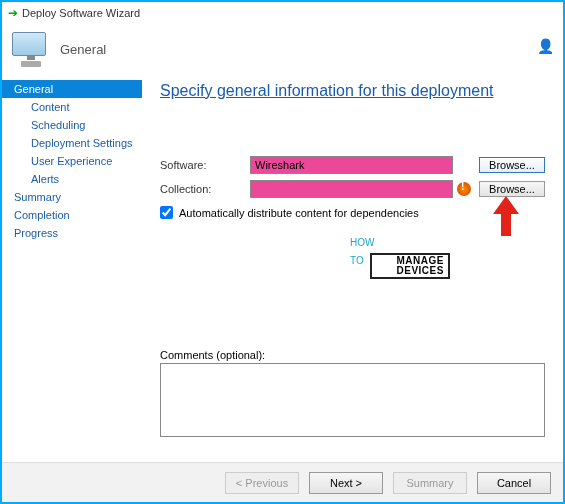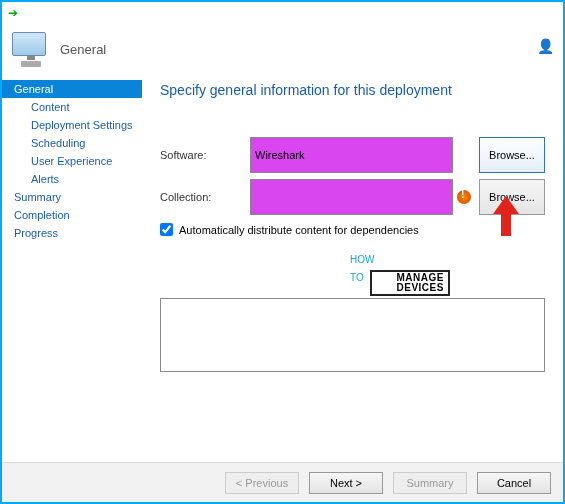--- a/index.html
+++ b/index.html
@@ -12,66 +12,67 @@
   .header .monitor .base { width: 20px; height: 6px; background: #aaa; margin: 1px auto 0; border-radius: 1px; }
   .header .monitor .stand { width: 8px; height: 4px; background:#888; margin:0 auto; }
   .header .section-title { font-size: 13px; color: #555; }
   .header .user-icon { position: absolute; right: 8px; top: 14px; font-size: 14px; color: #555; }
   .content-area { display: flex; height: calc(100% - 22px - 50px - 40px); }
   .sidebar { width: 140px; padding: 6px 0 0 0; }
   .sidebar .item { font-size: 11px; color: #1a5cab; padding: 3px 10px 3px 12px; cursor: pointer; white-space: nowrap; }
   .sidebar .item.selected { background: #0a84d8; color: #fff; }
   .sidebar .item.child { padding-left: 29px; }
   .main { flex: 1; padding: 8px 18px 0 18px; position: relative; }
-  .page-title { color: #1a5cab; font-size: 14px; margin-bottom: 39px; }
+  .page-title { color: #1a5cab; font-size: 16px; margin-bottom: 56px; text-decoration: underline; }
   .form-row { display: flex; align-items: center; margin-bottom: 6px; }
   .form-row .label { width: 90px; font-size: 11px; color: #333; }
-  .form-row input[type="text"] { flex: 1; height: 36px; font-size: 11px; padding: 0 4px; border: 1px solid #888; background:#d946ef; }
+  .form-row input[type="text"] { flex: 1; height: 18px; font-size: 11px; padding: 0 4px; border: 1px solid #888; background:#ec4899; }
   .form-row .warn { width: 14px; height: 14px; margin: 0 4px; border-radius: 50%; background: radial-gradient(circle,#ff8800,#cc4400); position: relative; }
   .form-row .warn::after { content:"!"; color:#fff; font-size:10px; font-weight:bold; position:absolute; left:4px; top:-1px; }
   .form-row .spacer14 { width:14px; margin:0 4px; }
-  .btn { width: 66px; height: 36px; font-size: 11px; background: linear-gradient(#f6f6f6,#e4e4e4); border: 1px solid #999; cursor: pointer; margin-left: 4px; }
+  .btn { width: 66px; height: 16px; font-size: 11px; background: linear-gradient(#f6f6f6,#e4e4e4); border: 1px solid #999; cursor: pointer; margin-left: 4px; }
   .btn.hi { border: 1px solid #2e77bb; background: linear-gradient(#fdfefe,#e4eef8); }
   .btn:disabled { color:#999; background:#eee; border-color:#ccc; cursor:default; }
   .check-row { display:flex; align-items:center; font-size: 11px; margin: 8px 0 3px 0; }
   .check-row input { margin-right: 6px; }
   .check-row.disabled { color:#aaa; }
   .watermark { display:inline-block; margin: 10px 0 0 190px; }
   .watermark .box { display:inline-flex; align-items:center; border:2px solid #222; padding:1px 4px; font-weight:bold; font-size:11px; letter-spacing:0.5px; }
   .watermark .how { font-size:10px; color:#1aa8c7; line-height:8px; margin-right:3px; text-align:center; }
   .watermark .md { font-size:10px; line-height:10px;padding-left:21px; }
   .comments-label { font-size: 11px; margin-top: 70px; }
   textarea { width: 100%; height: 74px; resize: none; border: 1px solid #888; font-size:11px; padding:2px; margin-top:2px; }
   .red-arrow { position:absolute; right: 42px; top: 122px; pointer-events:none; }
   .footer { position:absolute; bottom:0; left:0; right:0; height:40px; background:#f2f2f2; border-top:1px solid #ddd; display:flex; justify-content:flex-end; align-items:center; padding: 0 12px; gap:6px; }
   .footer .btn { width: 74px; height:22px; }
 </style>
 </head>
 <body>
 
 <div class="titlebar">
   <span class="arrow">➔</span>
+  <span>Deploy Software Wizard</span>
 </div>
 
 <div class="header">
   <div class="monitor">
     <div class="screen"></div>
       <div class="stand"></div>
       <div class="base"></div>
   </div>
   <div class="section-title">General</div>
   <div class="user-icon">👤</div>
 </div>
 
 <div class="content-area">
   <div class="sidebar">
     <div class="item selected">General</div>
     <div class="item child">Content</div>
+    <div class="item child">Scheduling</div>
     <div class="item child">Deployment Settings</div>
-    <div class="item child">Scheduling</div>
     <div class="item child">User Experience</div>
     <div class="item child">Alerts</div>
     <div class="item">Summary</div>
     <div class="item">Completion</div>
     <div class="item">Progress</div>
   </div>
 
   <div class="main">
     <div class="page-title">Specify general information for this deployment</div>
 
@@ -99,20 +100,21 @@
       <span class="how">
         <span>HOW</span><br><span>TO</span>
       </span>
       <span class="box">
         <span class="md">
           <span>MANAGE</span><br><span>DEVICES</span>
         </span>
       </span>
     </div>
 
+    <div class="comments-label">Comments (optional):</div>
     <textarea style=""></textarea>
 
     <svg class="red-arrow" width="30" height="44">
       <polygon points="15,0 28,18 20,18 20,40 10,40 10,18 2,18" fill="#e2231a"></polygon>
     </svg>
   </div>
 </div>
 
 <div class="footer">
   <button class="btn" disabled="">&lt; Previous</button>

